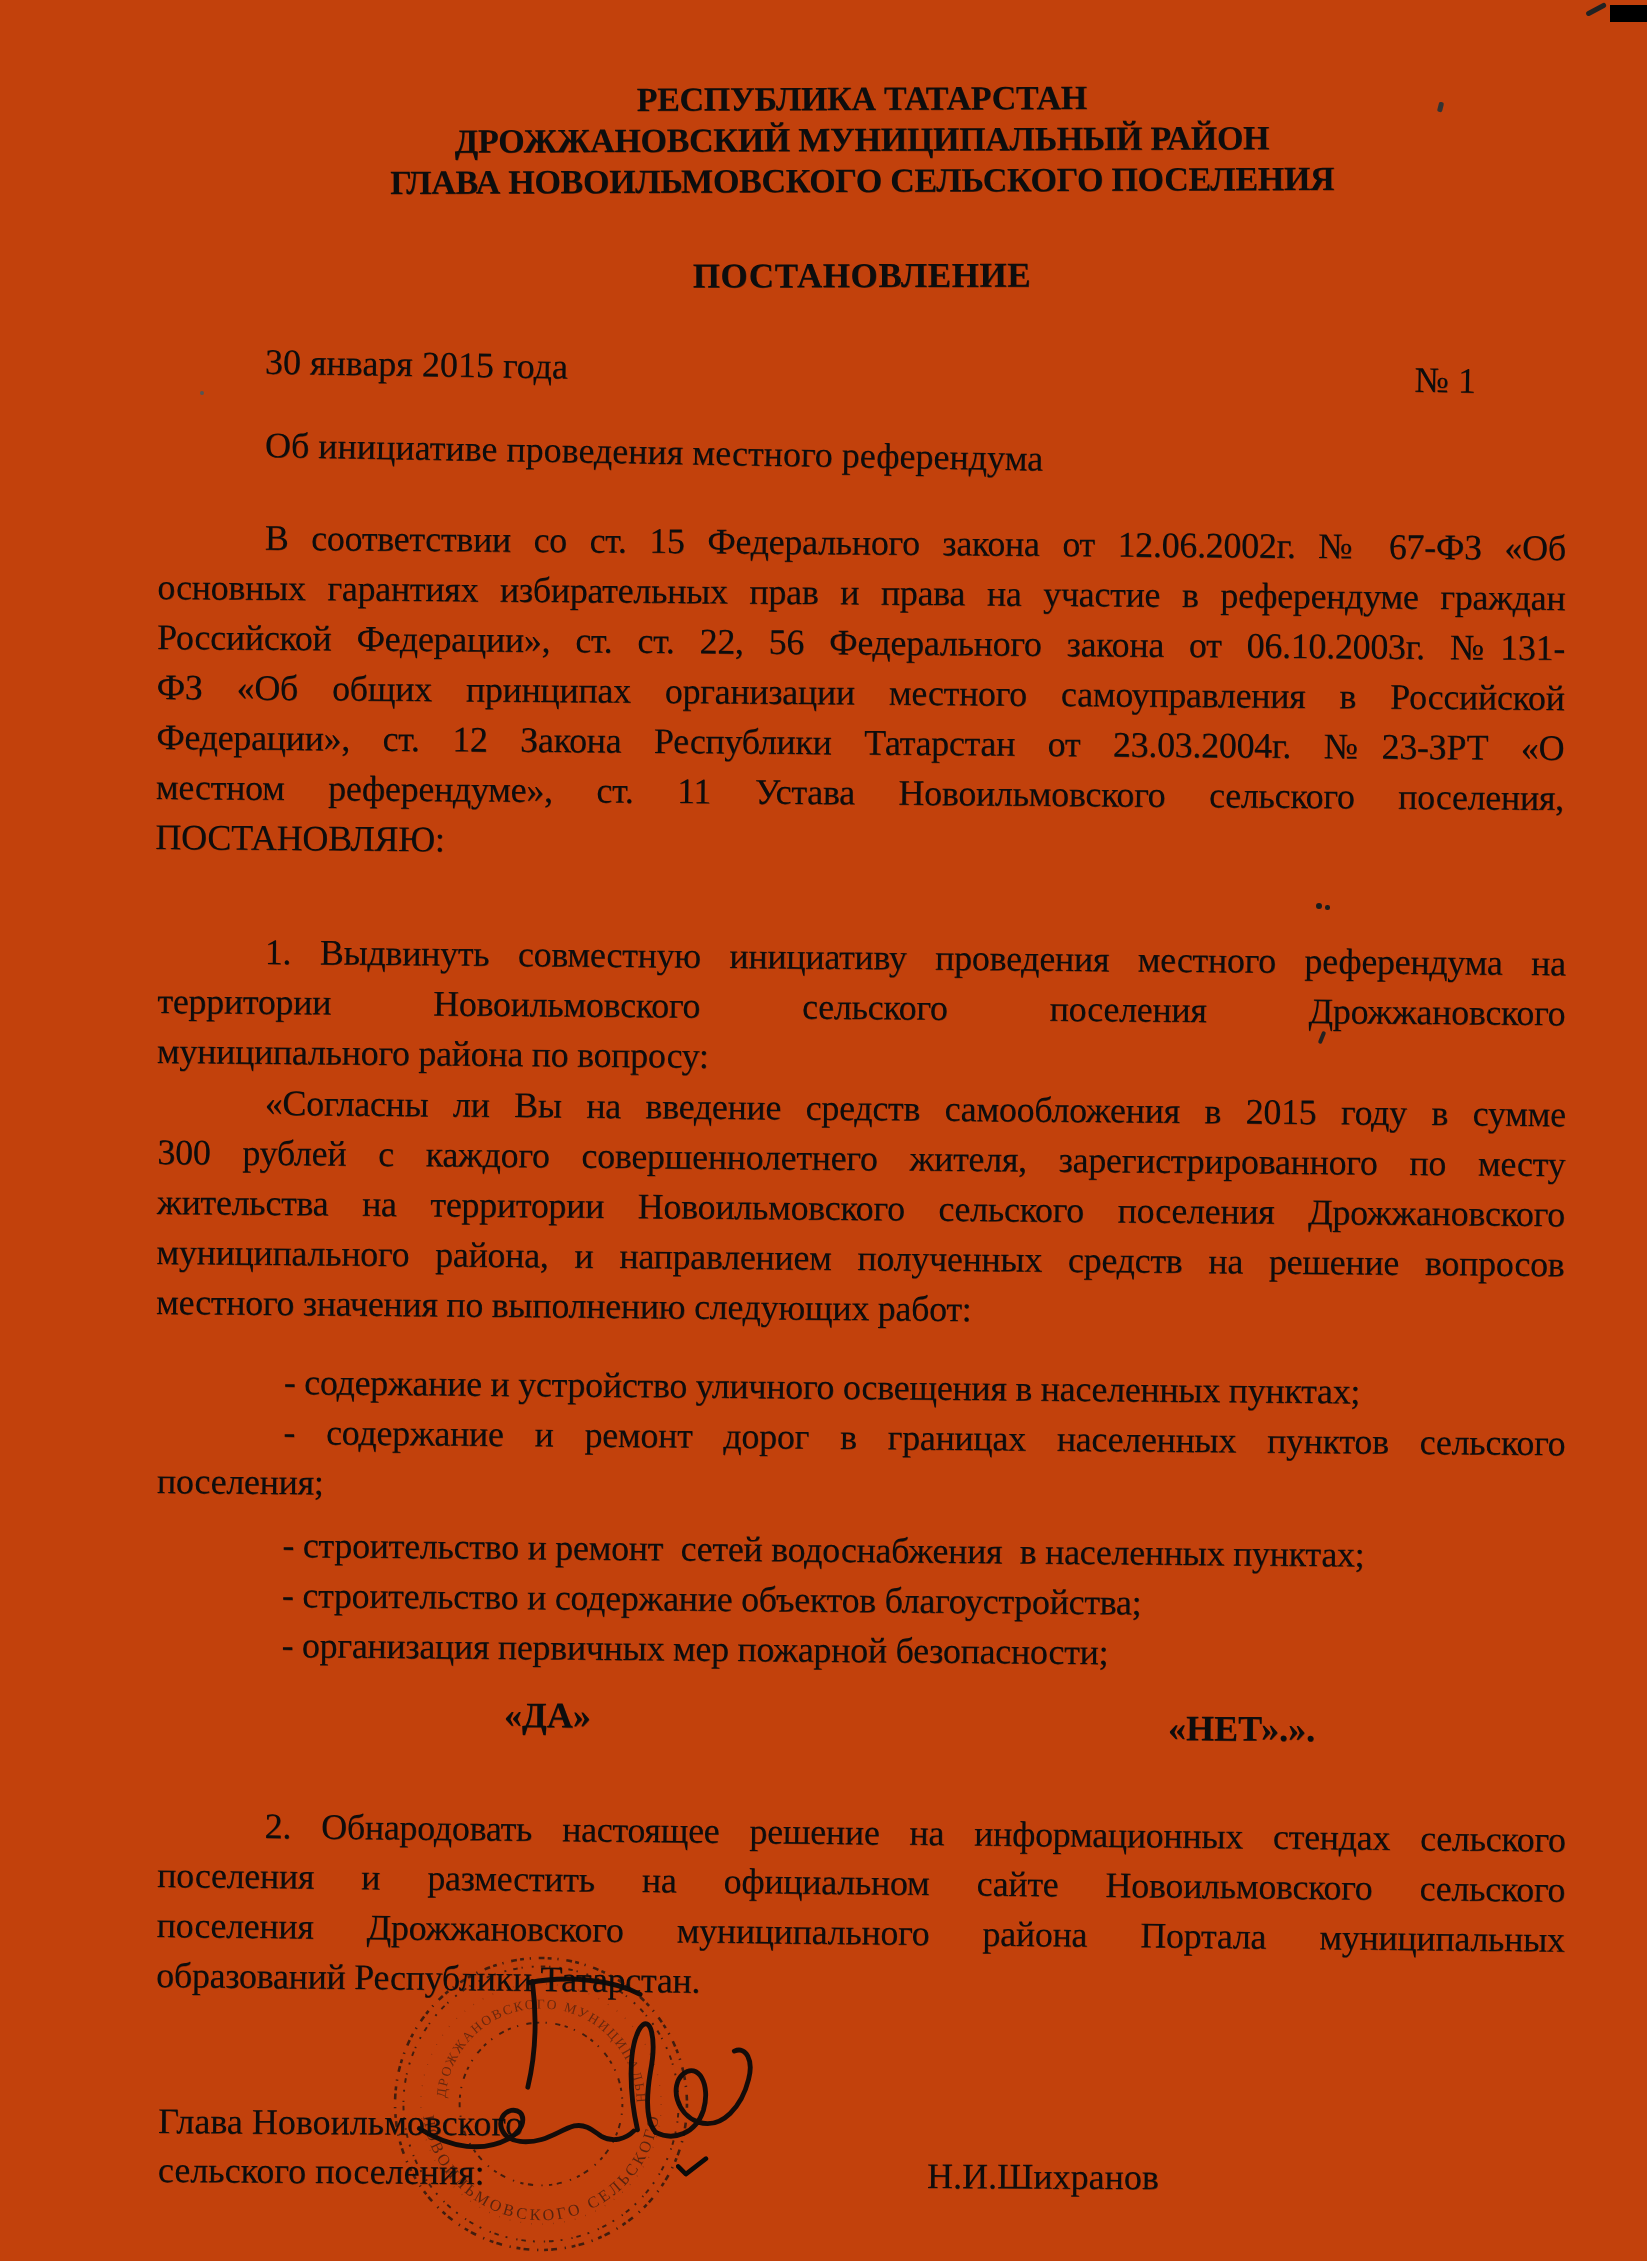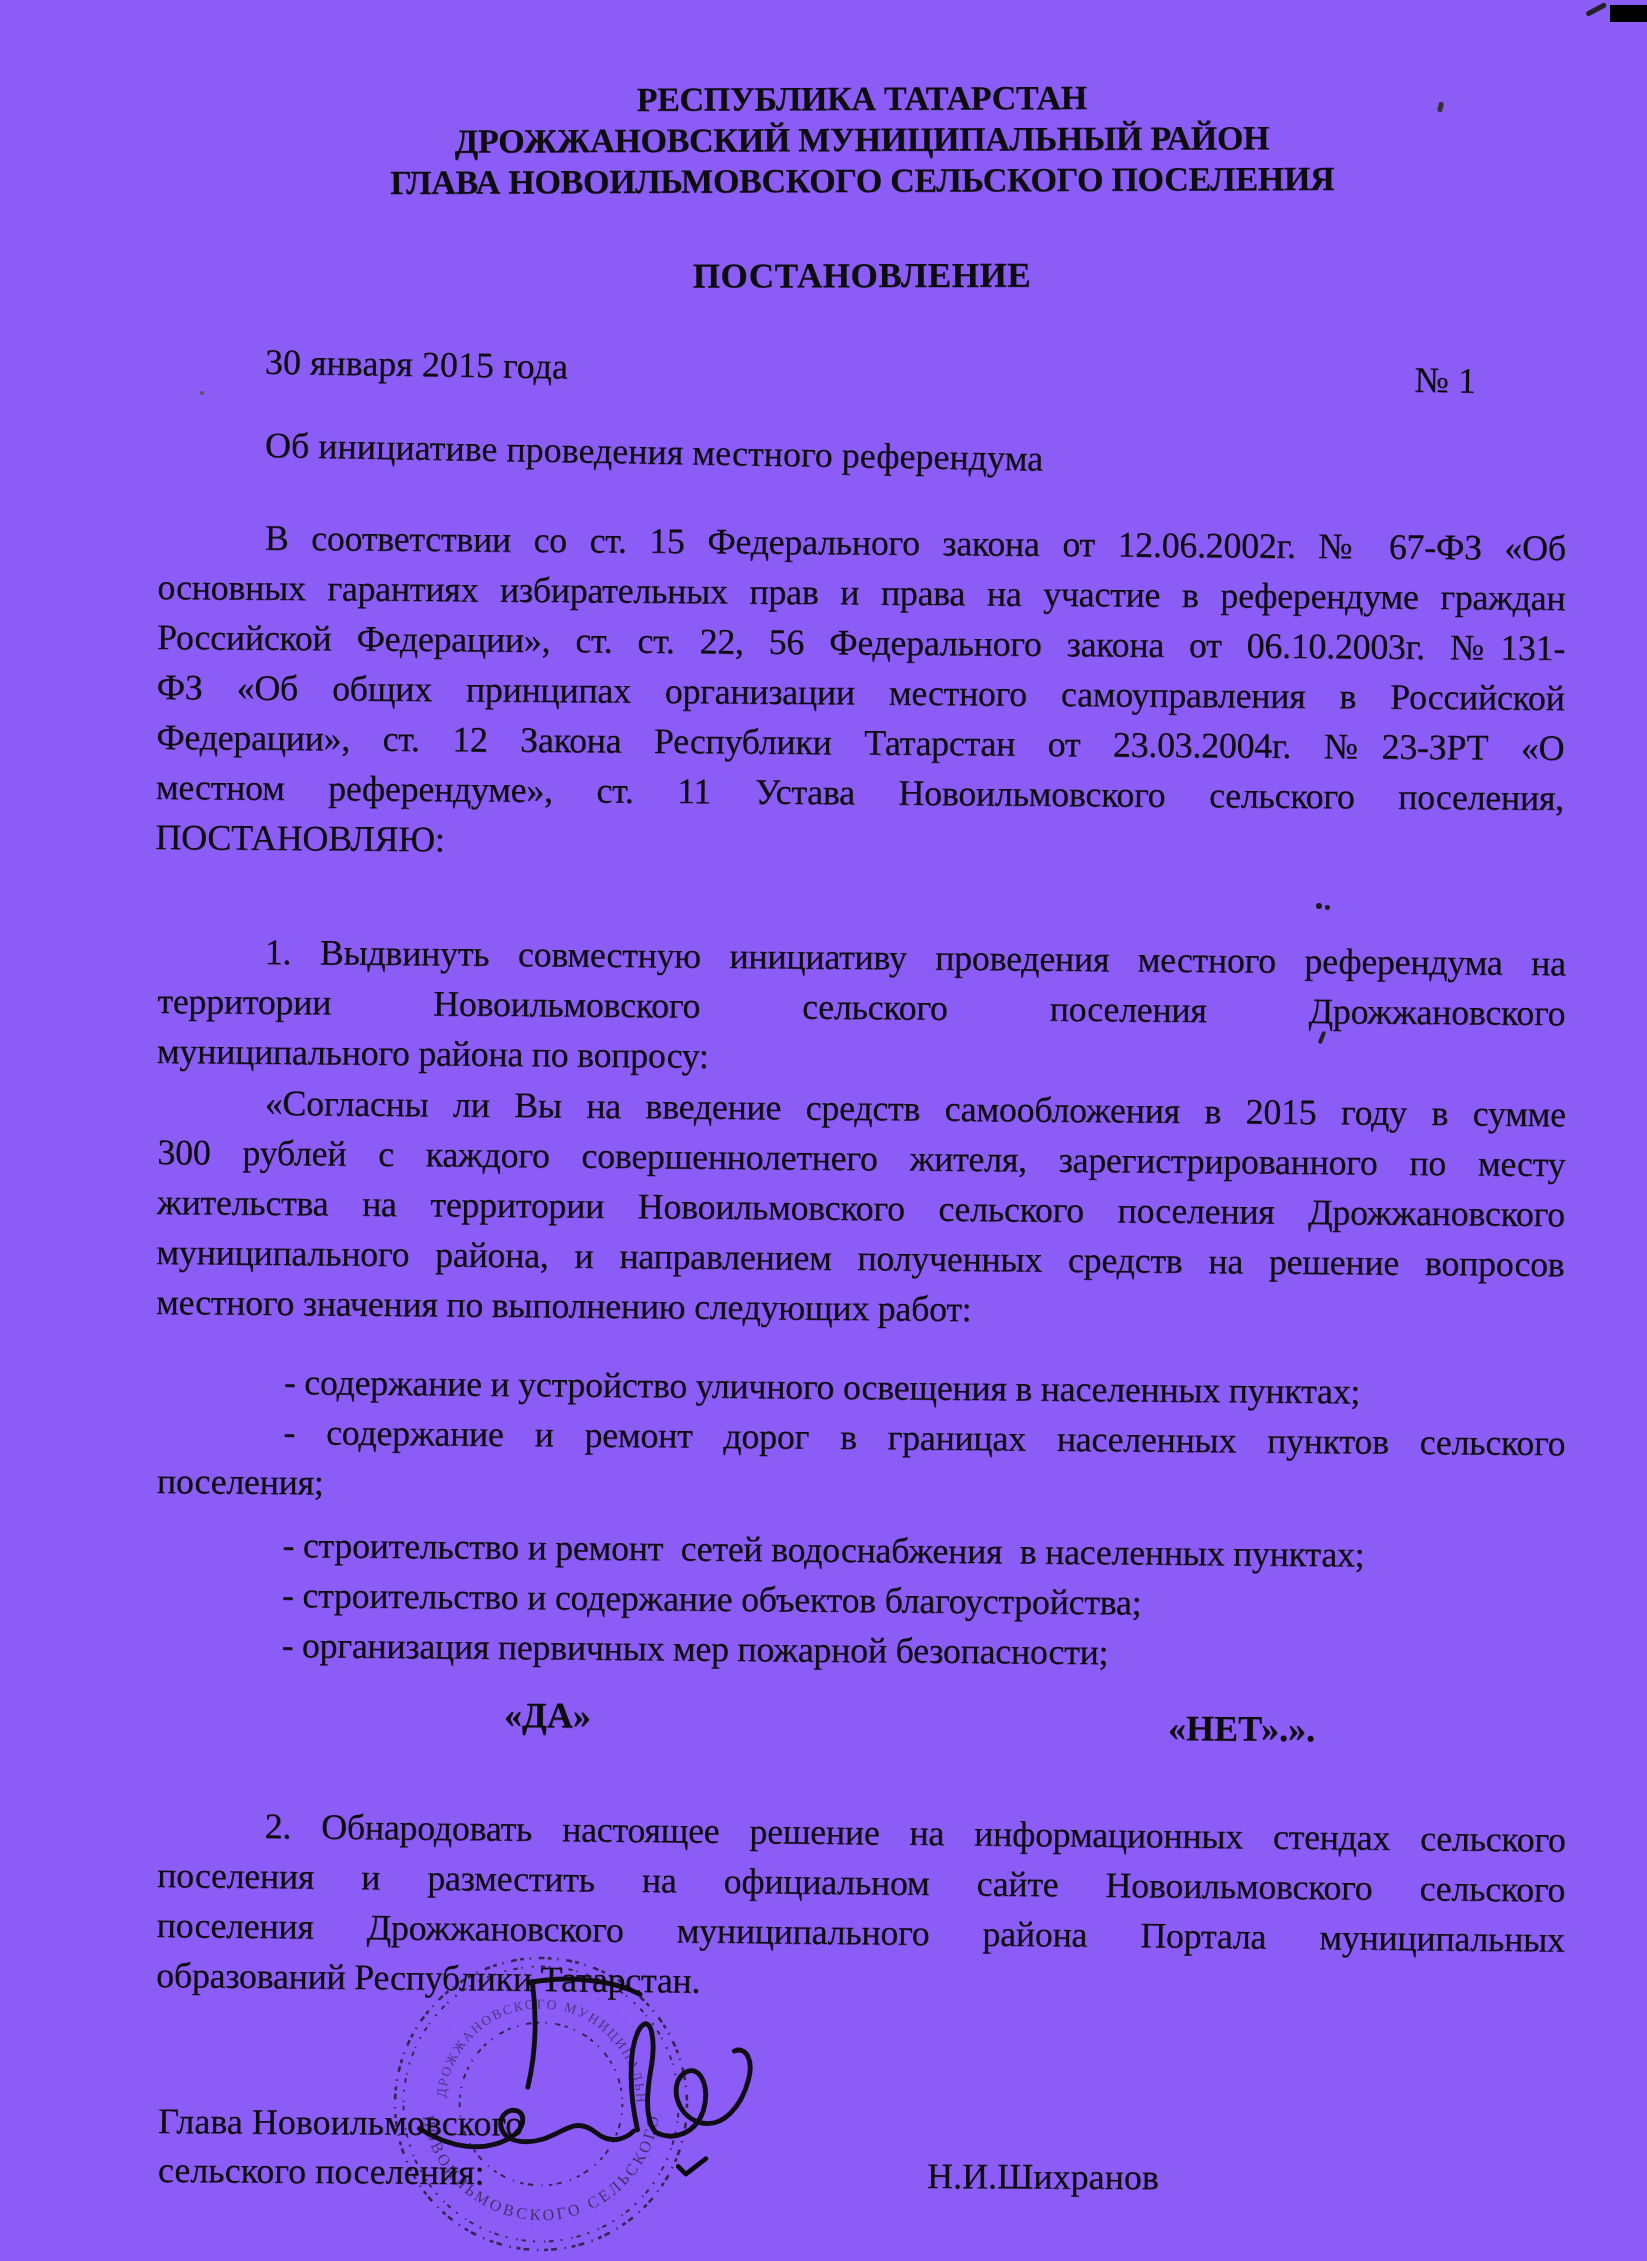--- a/index.html
+++ b/index.html
@@ -1,17 +1,17 @@
 <!DOCTYPE html>
 <html style="font-size:10.3px"><head>
 <meta charset="utf-8">
 <style>
   html,body{margin:0;padding:0;background:#e8e8e8;}
   .sheet{
-    position:relative; width:1647px; height:2261px; background:#8b5cf6;
+    position:relative; width:1647px; height:2261px; background:#c2410c;
     overflow:hidden; font-family:"Liberation Serif","DejaVu Serif",serif;
     color:#0d0d0d;
   }
   .abs{position:absolute;}
   .ink{ text-shadow:0.4px 0.5px 0 rgba(0,0,0,0.45); }
   
   .header{
     left:158px; top:81px; width:1408px; text-align:center;
     font-weight:bold; font-size:34px; line-height:41px; letter-spacing:-0.3px;
     transform:rotate(-0.25deg); transform-origin:0 50%;

